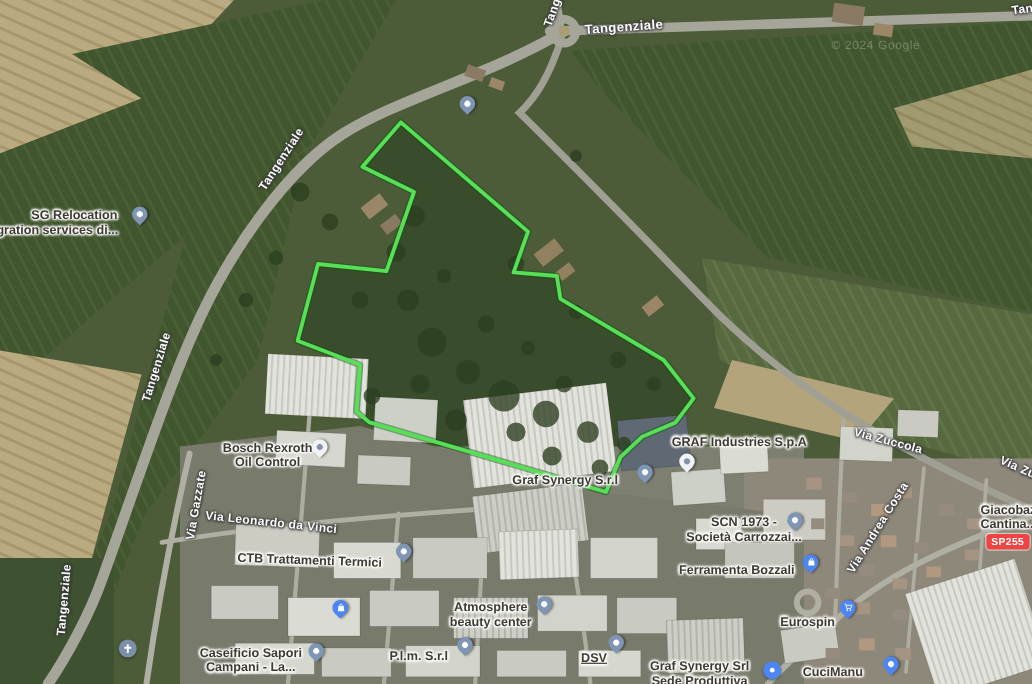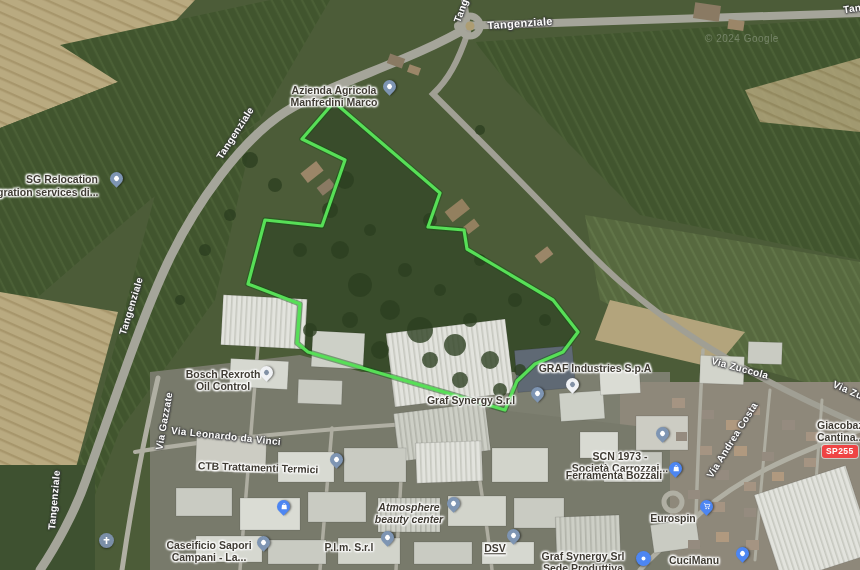--- a/index.html
+++ b/index.html
@@ -214,38 +214,34 @@
   <div class="lbl road ctr" style="left:235px;top:133px;transform:translate(-50%,-50%) rotate(-57deg);">Tangenziale</div>
   <div class="lbl road ctr" style="left:131px;top:306px;transform:translate(-50%,-50%) rotate(-73deg);">Tangenziale</div>
   <div class="lbl road ctr" style="left:54px;top:500px;transform:translate(-50%,-50%) rotate(-85deg);">Tangenziale</div>
   <div class="lbl road ctr" style="left:740px;top:368px;transform:translate(-50%,-50%) rotate(15deg);">Via Zuccola</div>
   <div class="lbl road" style="left:831px;top:390px;transform:rotate(24deg);">Via Zuccola</div>
   <div class="lbl road ctr" style="left:732px;top:440px;transform:translate(-50%,-50%) rotate(-58deg);">Via Andrea Costa</div>
   <div class="lbl road ctr" style="left:164px;top:421px;transform:translate(-50%,-50%) rotate(-80deg);">Via Gazzate</div>
   <div class="lbl road ctr" style="left:226px;top:436px;transform:translate(-50%,-50%) rotate(6deg);">Via Leonardo da Vinci</div>
   <div class="badge" style="left:822px;top:445px;">SP255</div>
 
-  <div class="lbl place ctr" style="left:334px;top:96px;">
-    <div>Azienda Agricola</div>
-      <div>Manfredini Marco</div>
-  </div>
   <div class="lbl place ctr" style="left:62px;top:180px;">SG Relocation</div>
   <div class="lbl place" style="left:-3px;top:187px;">gration services di...</div>
   <div class="lbl place ctr" style="left:223px;top:380px;">
     <div>Bosch Rexroth</div>
       <div>Oil Control</div>
   </div>
-  <div class="lbl place ctr" style="left:587px;top:369px;padding-left:16px;">GRAF Industries S.p.A</div>
+  <div class="lbl place ctr" style="left:608px;top:369px;padding-left:16px;">GRAF Industries S.p.A</div>
   <div class="lbl place ctr" style="left:471px;top:401px;">Graf Synergy S.r.l</div>
-  <div class="lbl place ctr" style="left:620px;top:462px;">
+  <div class="lbl place ctr" style="left:620px;top:442px;">
     <div>SCN 1973 -</div>
       <div>Società Carrozzai...</div>
   </div>
   <div class="lbl place ctr" style="left:614px;top:476px;">Ferramenta Bozzali</div>
-  <div class="lbl place ctr" style="left:409px;top:513px;font-style:italic;">
+  <div class="lbl place ctr" style="left:409px;top:513px;">
     <div>Atmosphere</div>
       <div>beauty center</div>
   </div>
   <div class="lbl place ctr" style="left:258px;top:468px;transform:translate(-50%,-50%) rotate(2deg);">CTB Trattamenti Termici</div>
   <div class="lbl place ctr" style="left:209px;top:551px;">
     <div>Caseificio Sapori</div>
       <div>Campani - La...</div>
   </div>
   <div class="lbl place ctr" style="left:349px;top:548px;">P.l.m. S.r.l</div>
   <div class="lbl place ctr" style="left:495px;top:549px;text-decoration:underline;">DSV</div>
@@ -319,14 +315,14 @@
     <svg viewBox="0 0 10 10">
         <path d="M0.8,1.2 h1.3 l0.9,4.4 h4.4 l1,-3.2 h-5.8" fill="none" stroke="#fff" stroke-width="0.9"></path>
         <circle cx="3.6" cy="7.4" r="0.9" fill="#fff"></circle>
         <circle cx="6.8" cy="7.4" r="0.9" fill="#fff"></circle>
       </svg>
   </div>
   <div class="pin blue" style="left:736px;top:547px;">
       <span class="dot"></span>
     </div>
 
-  <div class="watermark" style="left:693px;top:33px;margin-left:12px;">© 2024 Google</div>
+  <div class="watermark" style="left:693px;top:33px;">© 2024 Google</div>
 </div>
 
 </body></html>

